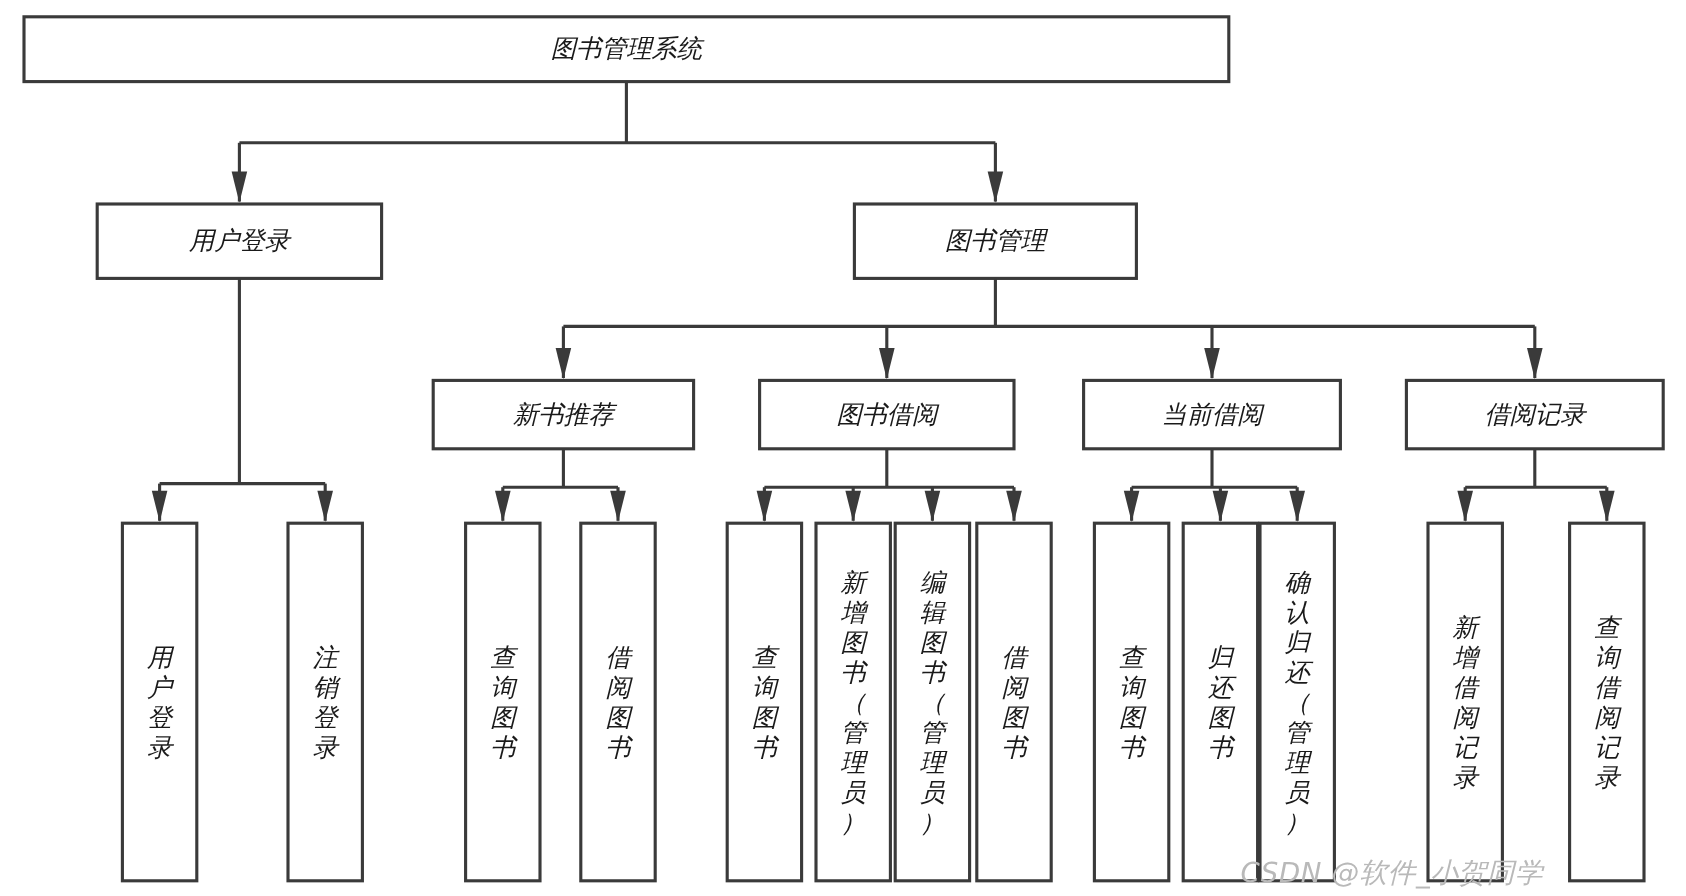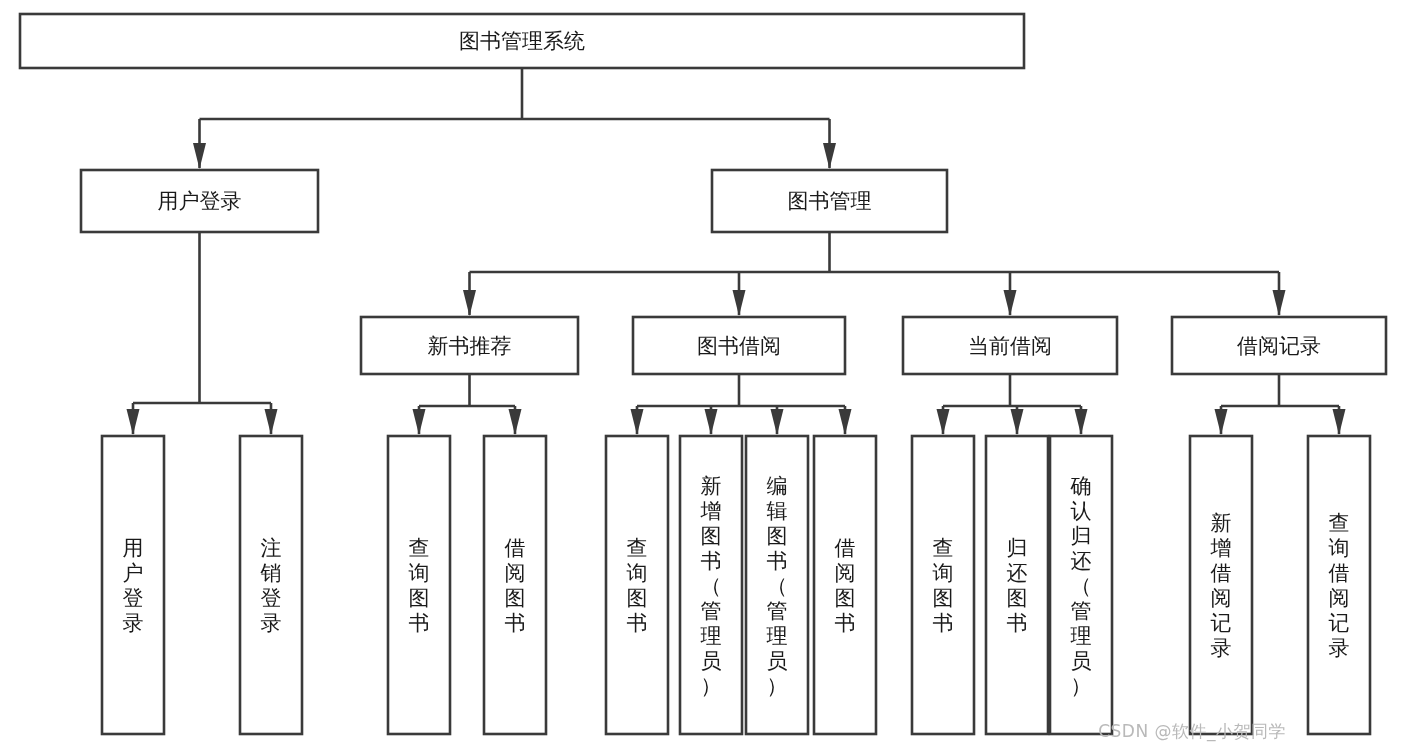--- a/index.html
+++ b/index.html
@@ -11,20 +11,21 @@
     width: 1405px;
     height: 747px;
     font-family: "DejaVu Sans", "Liberation Sans", sans-serif;
     overflow: hidden;
     position: relative;
   }
   #diagram-root {
     position: relative;
     width: 1294px;
     height: 747px;
+    font-style: italic;
   }
   svg.diagram-canvas {
     position: absolute;
     top: 0;
     left: 0;
     width: 1405px;
     height: 747px;
   }
   .node-rect {
     fill: #ffffff;
@@ -52,21 +53,21 @@
     font-family: "DejaVu Sans", "Liberation Sans", sans-serif;
     font-size: 21px;
     fill: #1a1a1a;
     text-anchor: middle;
   }
   .watermark-text {
     position: absolute;
     right: 8px;
     bottom: 4px;
     font-family: "DejaVu Sans", "Liberation Sans", sans-serif;
-    font-size: 17px;
+    font-size: 23px;
     color: #b9b9b9;
     letter-spacing: 0.5px;
     white-space: nowrap;
     user-select: none;
     text-align: right;
   }
 </style>
 </head>
 <body>
 

